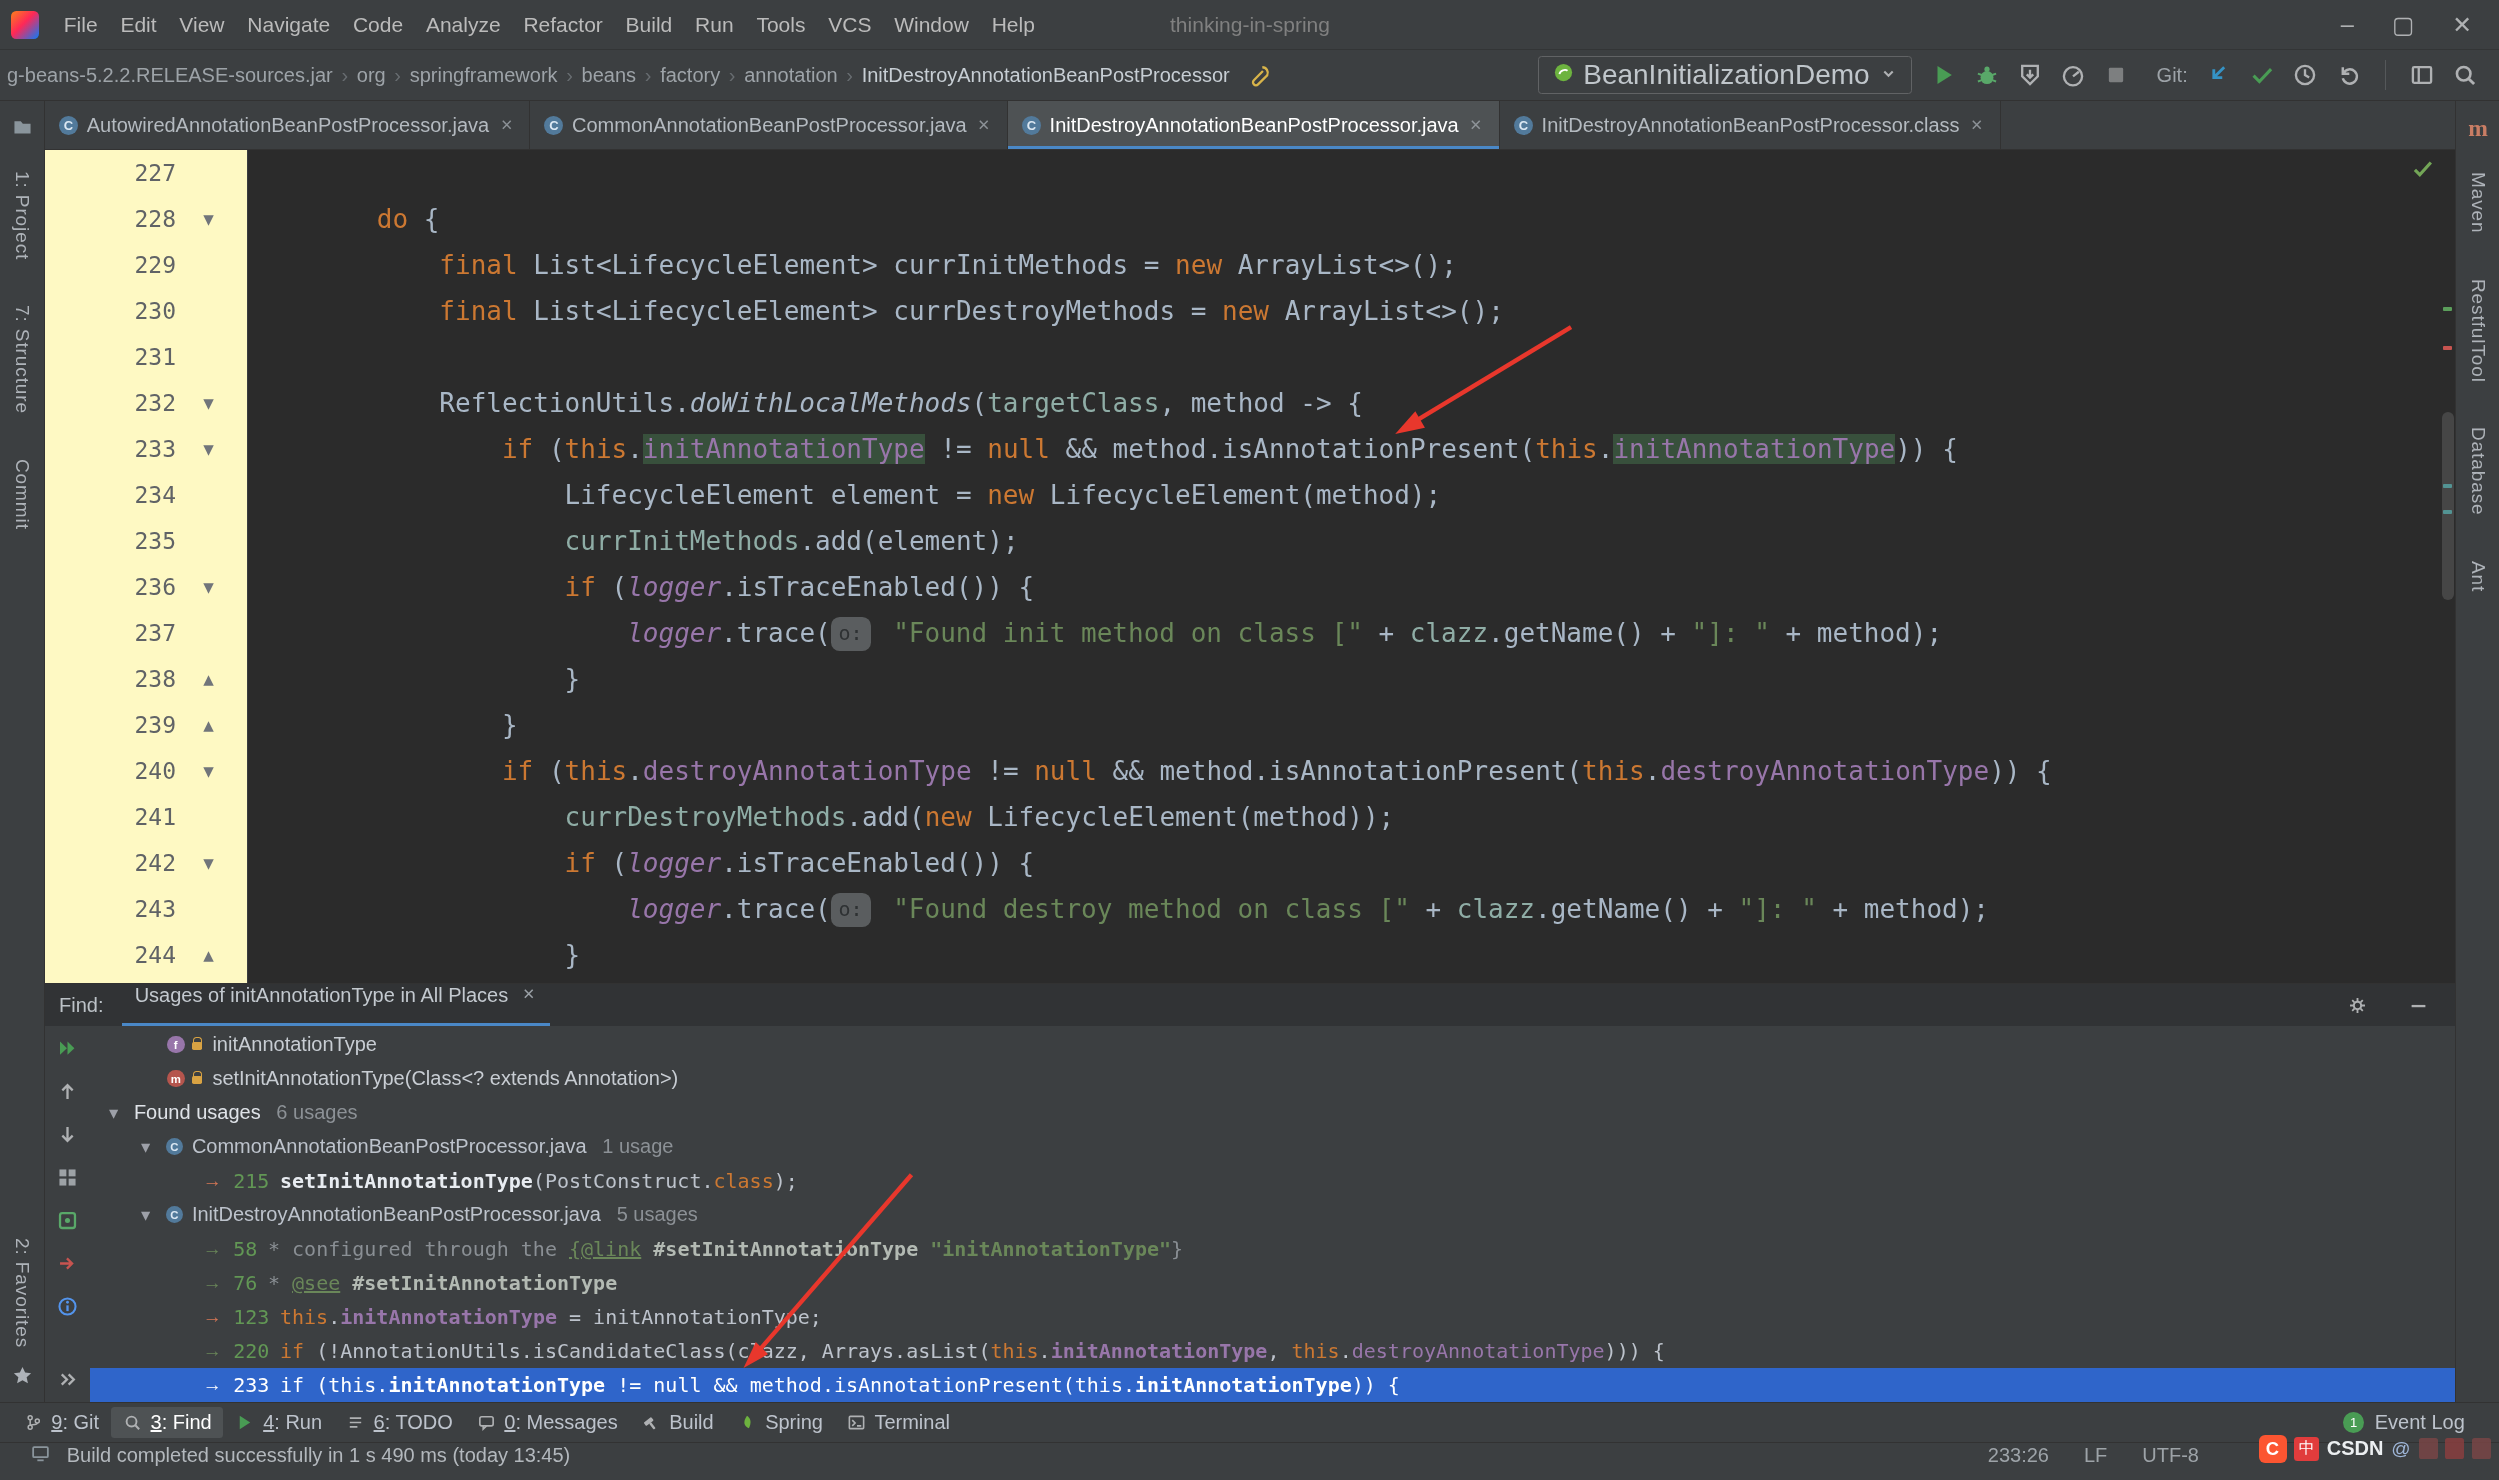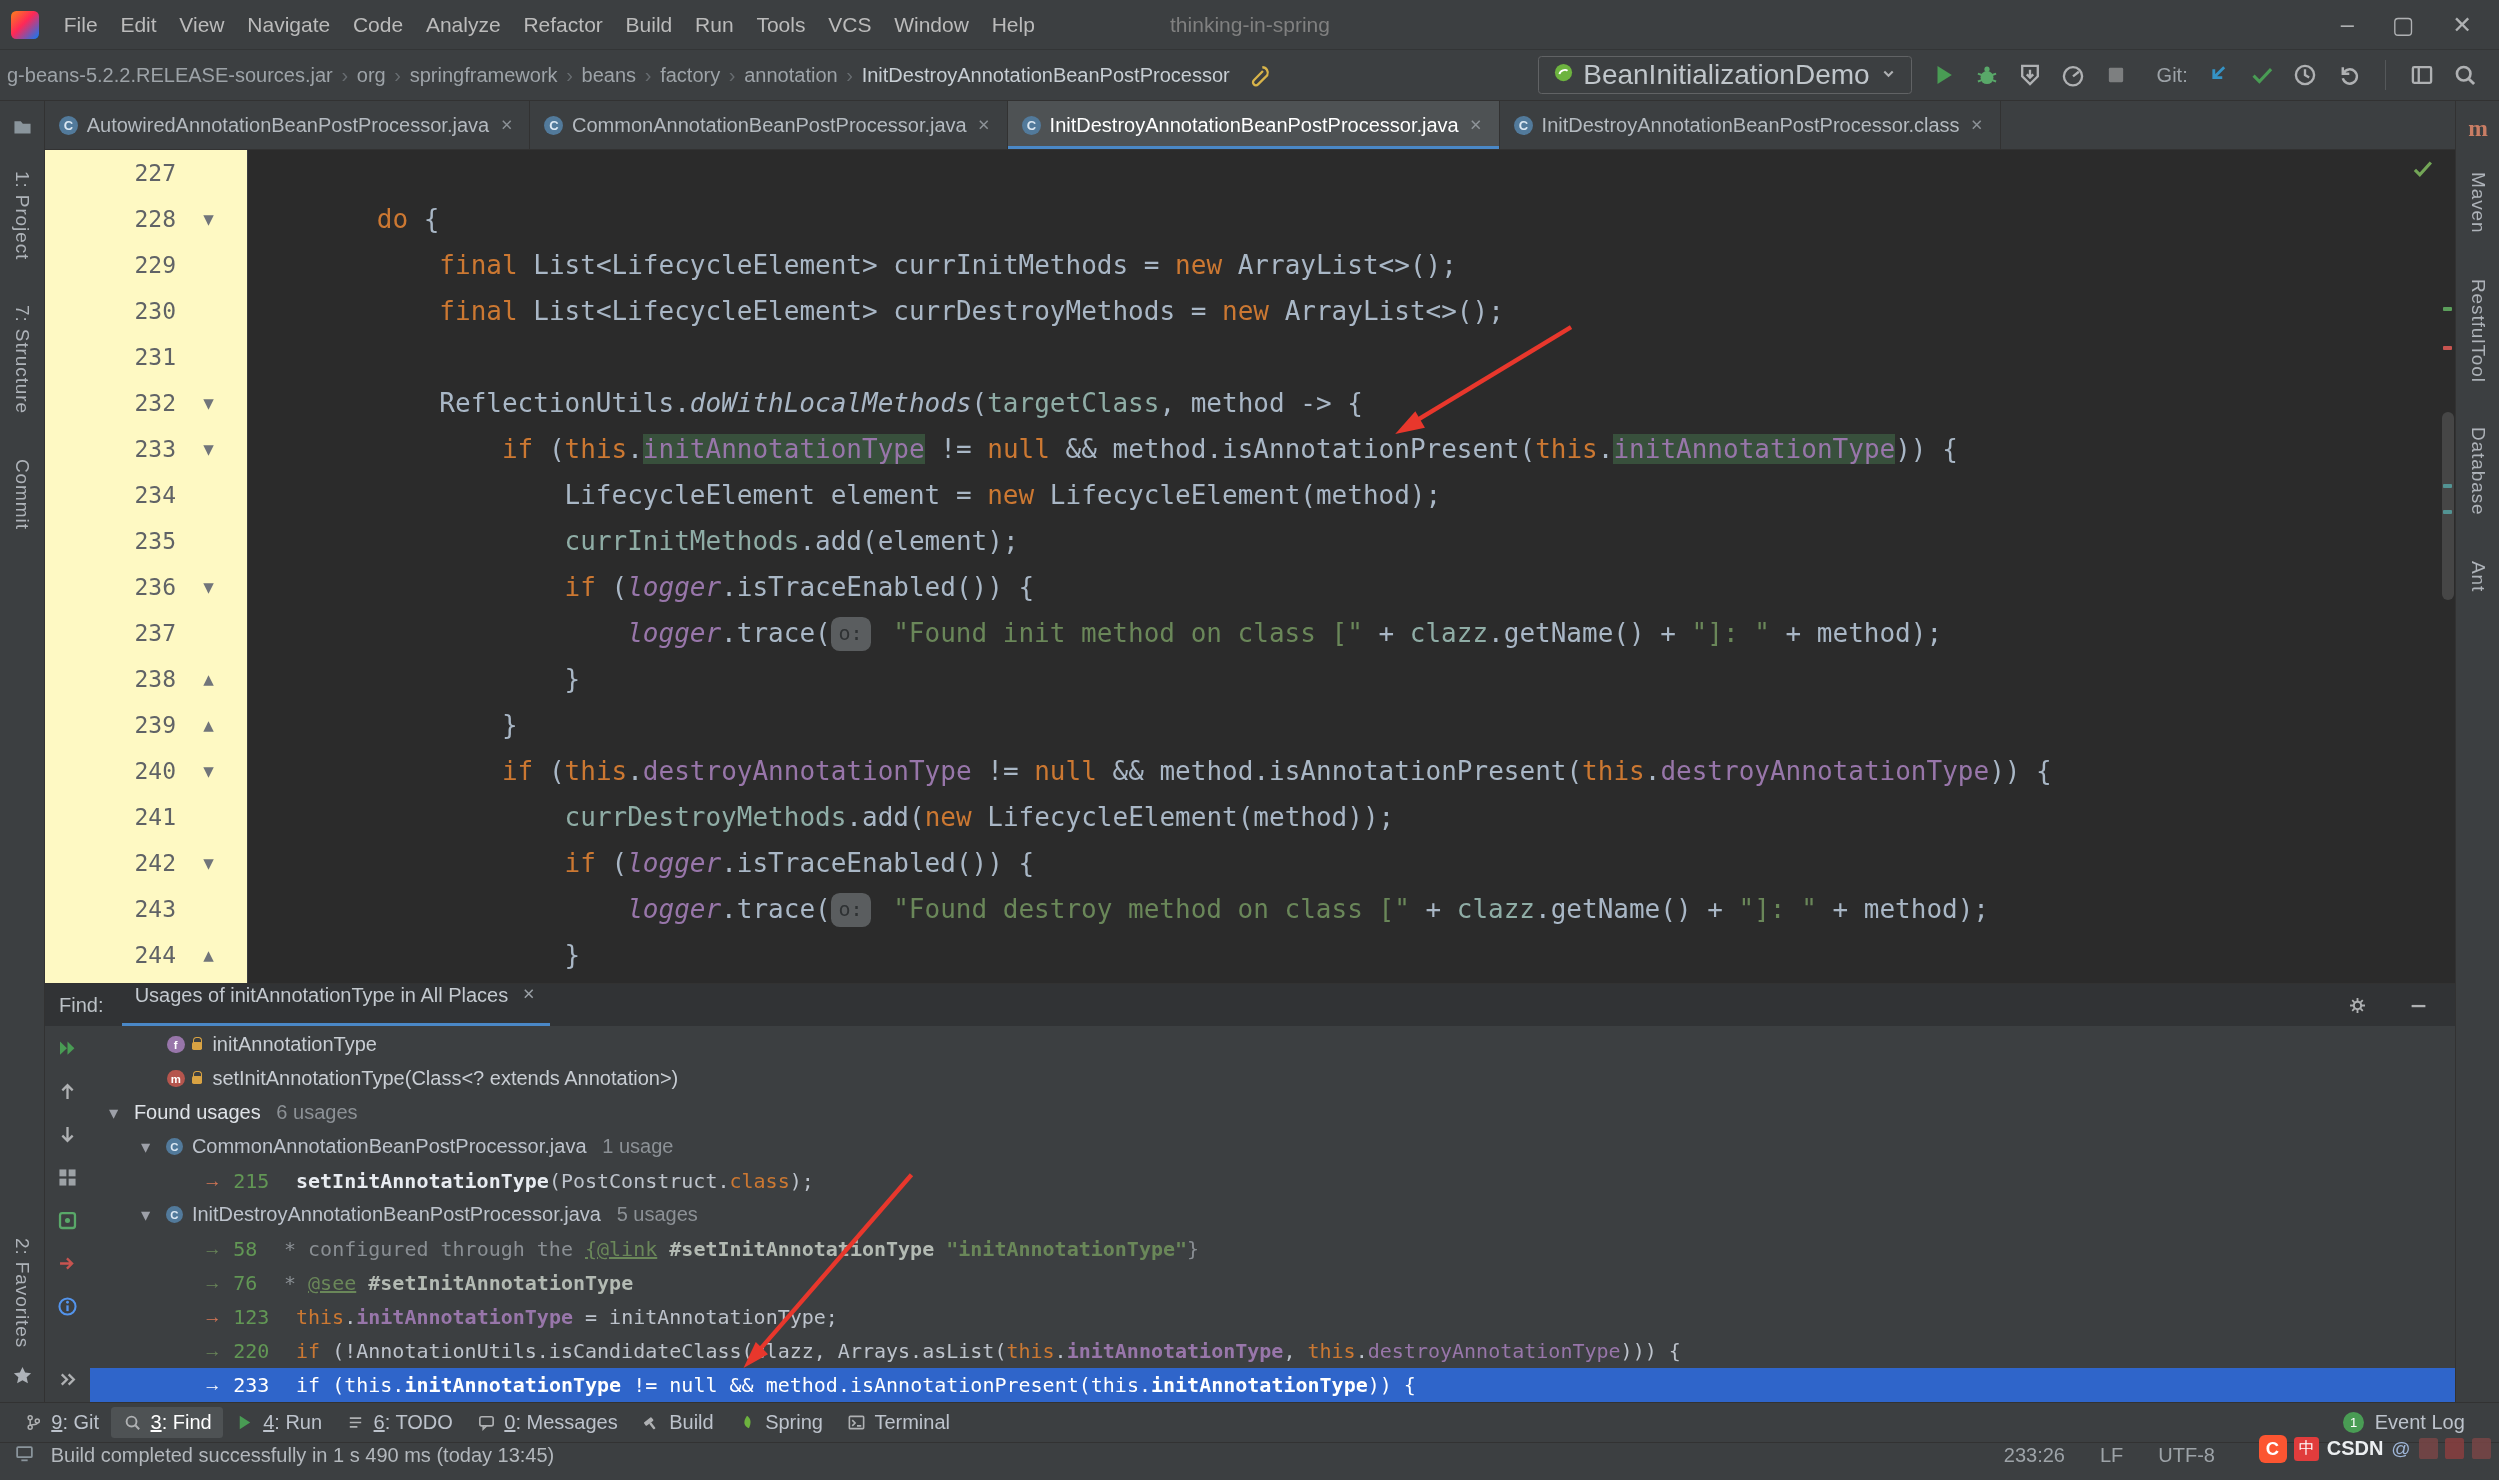--- a/index.html
+++ b/index.html
@@ -90,21 +90,21 @@
   .trow.group{padding-left:12.2px}
   .trow.file{padding-left:44px}
   .trow.usage{padding-left:110px}
   .trow.sel{background:#2f65ca}
   .trow.sel span{color:#ffffff !important}
   .chev{color:#9da0a8;font-size:18.4px;width:23px;text-align:center}
   .gtitle{font-weight:normal;color:#dfe3e8}
   .gcount,.fcount{color:#8c9196;margin-left:7px}
   .fname{color:#bdc3cc}
   .mname{color:#c8cdd3}
-  .uline{color:#629755;font:20px "DejaVu Sans Mono",monospace;margin-right:18px}
+  .uline{color:#629755;font:20px "DejaVu Sans Mono",monospace;margin-right:2px}
   .useg{font:20px "DejaVu Sans Mono",monospace}
   .useg .w{color:#bdc3cc}
   .useg .k{color:#cc7832}
   .useg .f{color:#9876aa}
   .useg .s{color:#6a8759}
   .useg .c{color:#8a8f94}
   .useg .link{color:#6a8759;text-decoration:underline}
   .useg .b{font-weight:bold;color:#e8ecf1}
   .useg .b.f{color:#9876aa}
   .useg .b.s{color:#6a8759}
@@ -121,21 +121,21 @@
   
   .bottombar{height:40px;display:flex;align-items:center;padding:0 12.2px;gap:7px;background:#3c3f41;border-top:0.9px solid #323232;font-size:20px}
   .bitems{display:flex;align-items:flex-end;gap:1px}
   .bitem{display:flex;align-items:center;gap:8.7px;padding:4.4px 11.4px;border-radius:3.5px;color:#bdc3cc}
   .bitem.active{background:#4e5254;color:#ffffff}
   .mn{text-decoration:underline}
   .eventlog{margin-left:auto;display:flex;align-items:center;gap:10.5px;padding-right:23px;color:#bdc3cc}
   .badge{width:21px;height:21px;border-radius:50%;background:#499c54;color:#fff;font-size:13px;display:flex;align-items:center;justify-content:center}
 
   
-  .statusbar{position:relative;height:26px;display:flex;align-items:center;gap:15.7px;padding:0 14px;background:#3c3f41;border-top:0.9px solid #323232;font-size:20px;color:#b3b8bd}
+  .statusbar{position:relative;height:26px;display:flex;align-items:center;gap:15.7px;padding:0 30px;background:#3c3f41;border-top:0.9px solid #323232;font-size:20px;color:#b3b8bd}
   .sbright{margin-left:auto;display:flex;gap:35px;color:#9da3a8;margin-right:271px}
   .watermark{position:absolute;right:8.7px;bottom:2.6px;display:flex;align-items:center;gap:7.9px;height:33px}
   .wm-logo{width:28px;height:28px;border-radius:6.1px;background:#fc5531;color:#fff;font-weight:bold;font-size:18.4px;display:flex;align-items:center;justify-content:center}
   .wm-badge{min-width:24.5px;height:24.5px;background:#e13c3c;color:#fff;font-size:15.7px;border-radius:3.5px;display:flex;align-items:center;justify-content:center;padding:0 3.5px}
   .wm-brand{color:#eceff1;font-weight:bold;font-size:20px}
   .wm-handle{color:#9fb6d8;font-size:19px}
   .wm-blk{width:19px;height:21px;background:#8d3f3f;border-radius:2.6px;opacity:.8}
   .wm-blk:nth-child(odd){background:#7c4646}
 
   

